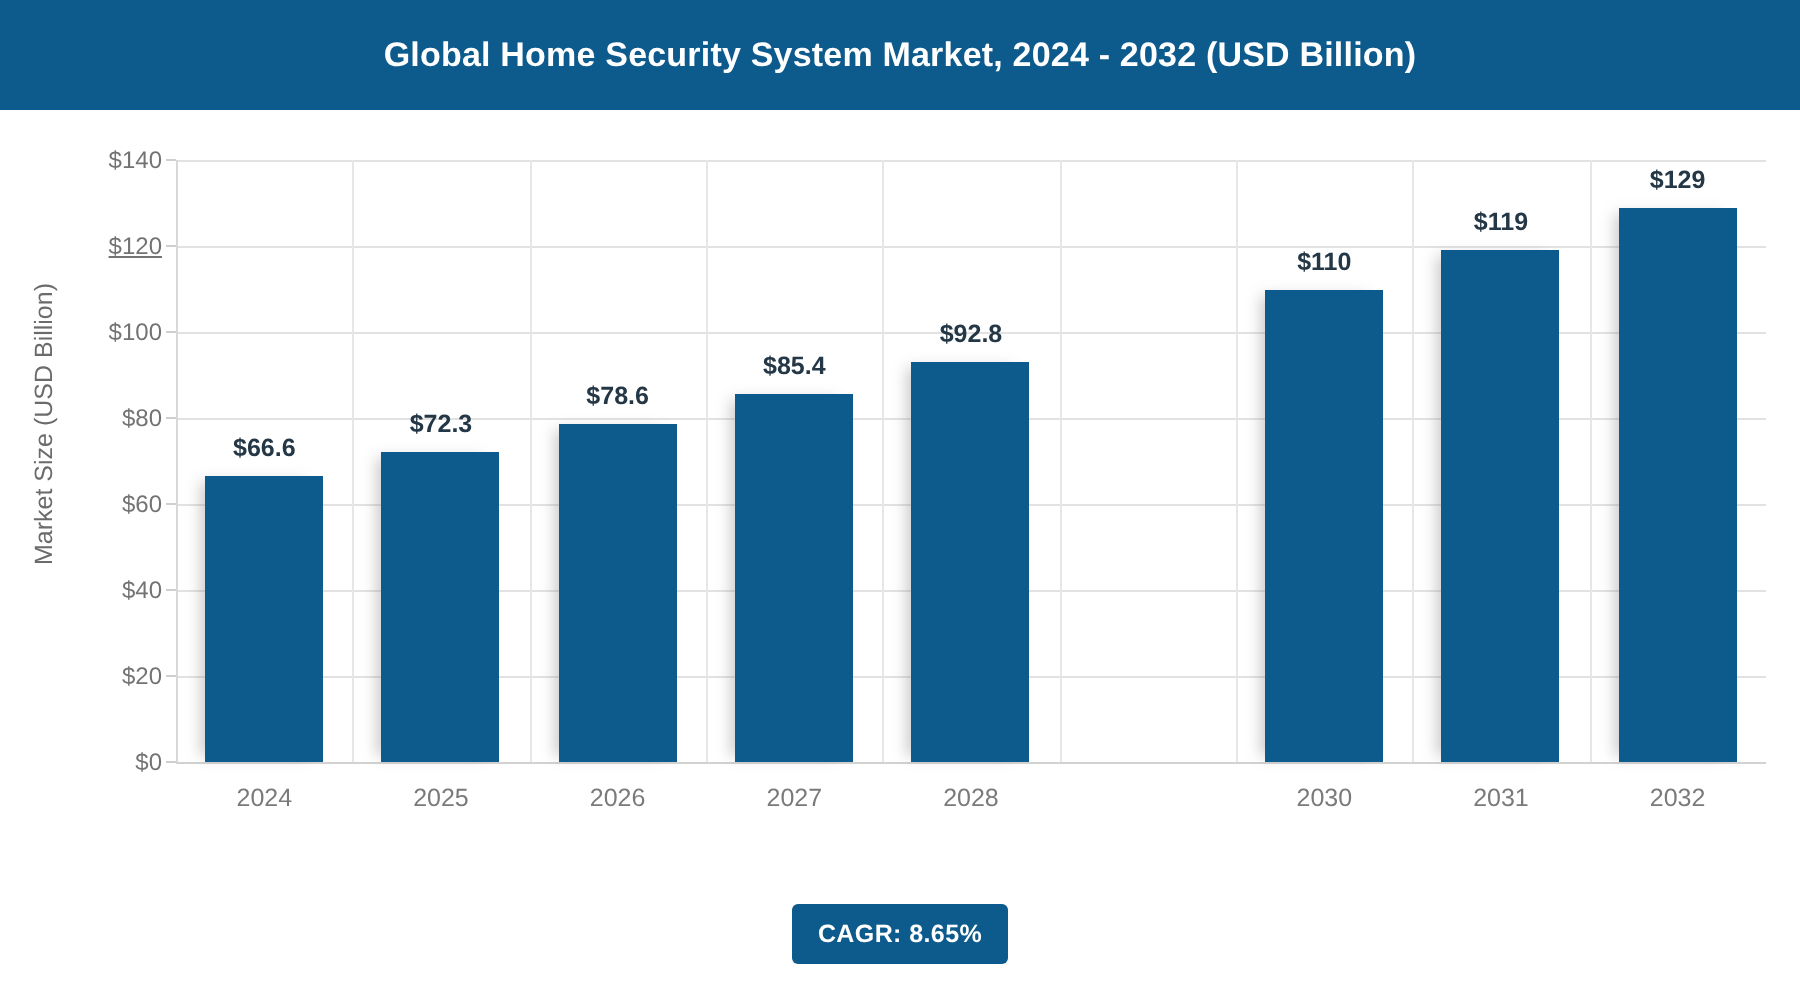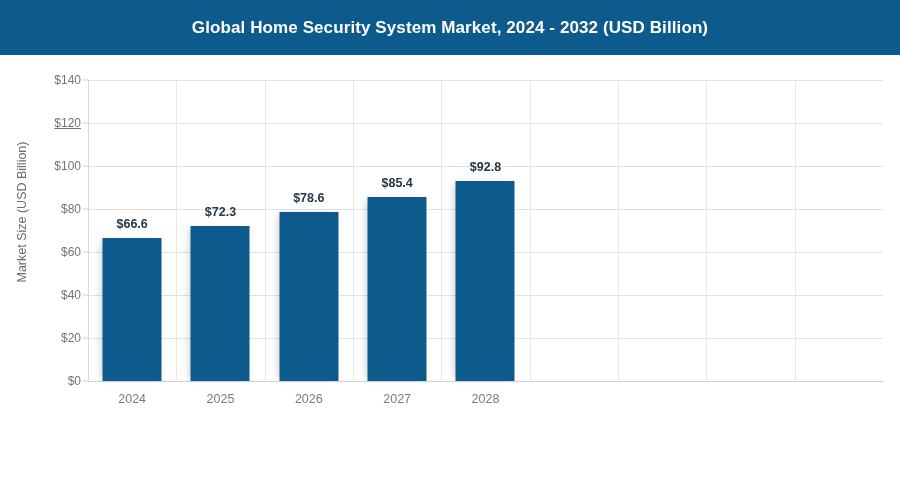--- a/index.html
+++ b/index.html
@@ -257,18 +257,34 @@
           <div class="bar-slot" style="left: 265px; width: 88.3333px; text-align: center;">
             <div class="bar" style="height: 183.61px;"></div>
             <div class="bar-value" style="bottom: 190.61px;">$85.4</div>
             <div class="xtick">2027</div>
           </div>
           <div class="bar-slot" style="left: 353.333px; width: 88.3333px;">
             <div class="bar" style="height: 199.52px;"></div>
             <div class="bar-value" style="bottom: 206.52px;">$92.8</div>
             <div class="xtick">2028</div>
           </div>
+          <div class="bar-slot" style="left: 530px; width: 88.3333px;">
+            <div class="bar" style="height: 236.5px;"></div>
+            <div class="bar-value" style="bottom: 243.5px;">$110</div>
+            <div class="xtick">2030</div>
+          </div>
+          <div class="bar-slot" style="left: 618.333px; width: 88.3333px;">
+            <div class="bar" style="height: 255.85px;"></div>
+            <div class="bar-value" style="bottom: 262.85px;">$119</div>
+            <div class="xtick">2031</div>
+          </div>
+          <div class="bar-slot" style="left: 706.667px; width: 88.3333px;">
+            <div class="bar" style="height: 277.35px;"></div>
+            <div class="bar-value" style="bottom: 284.35px;">$129</div>
+            <div class="xtick">2032</div>
+          </div>
         </div>
     </div>
 
+    <div class="cagr-badge">CAGR: 8.65%</div>
   </div>
 
 </div>
 
 </body></html>

